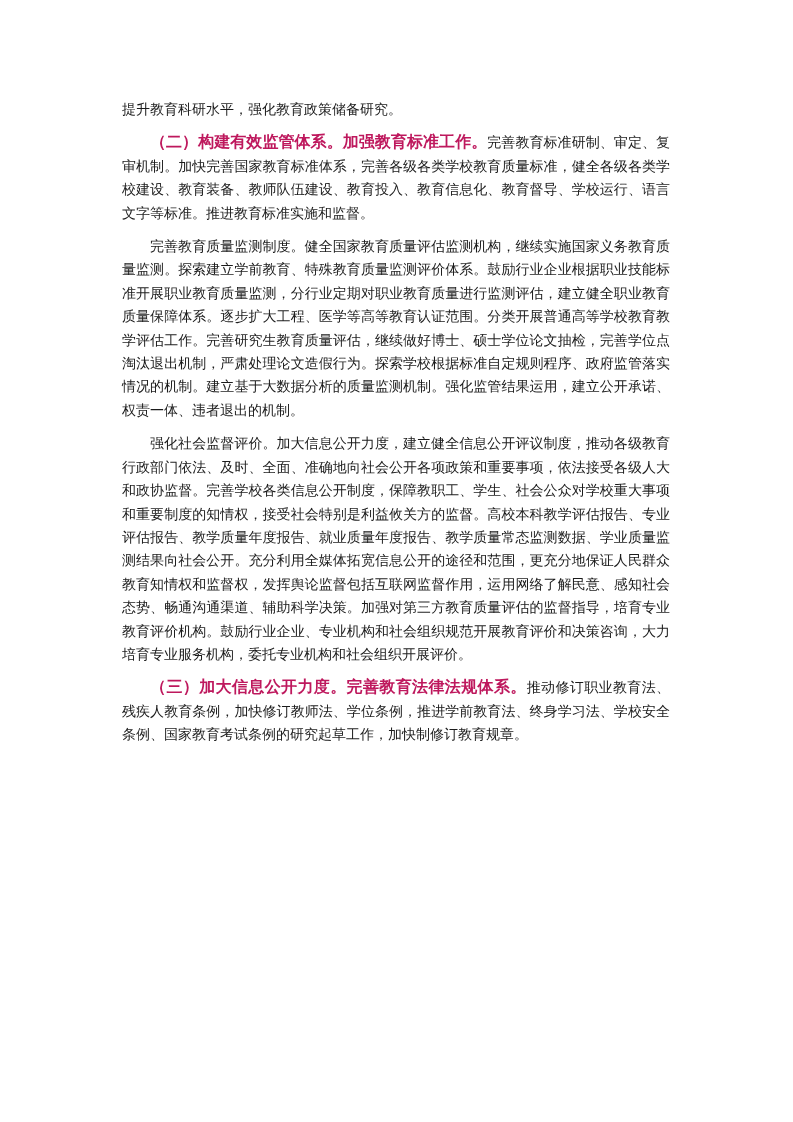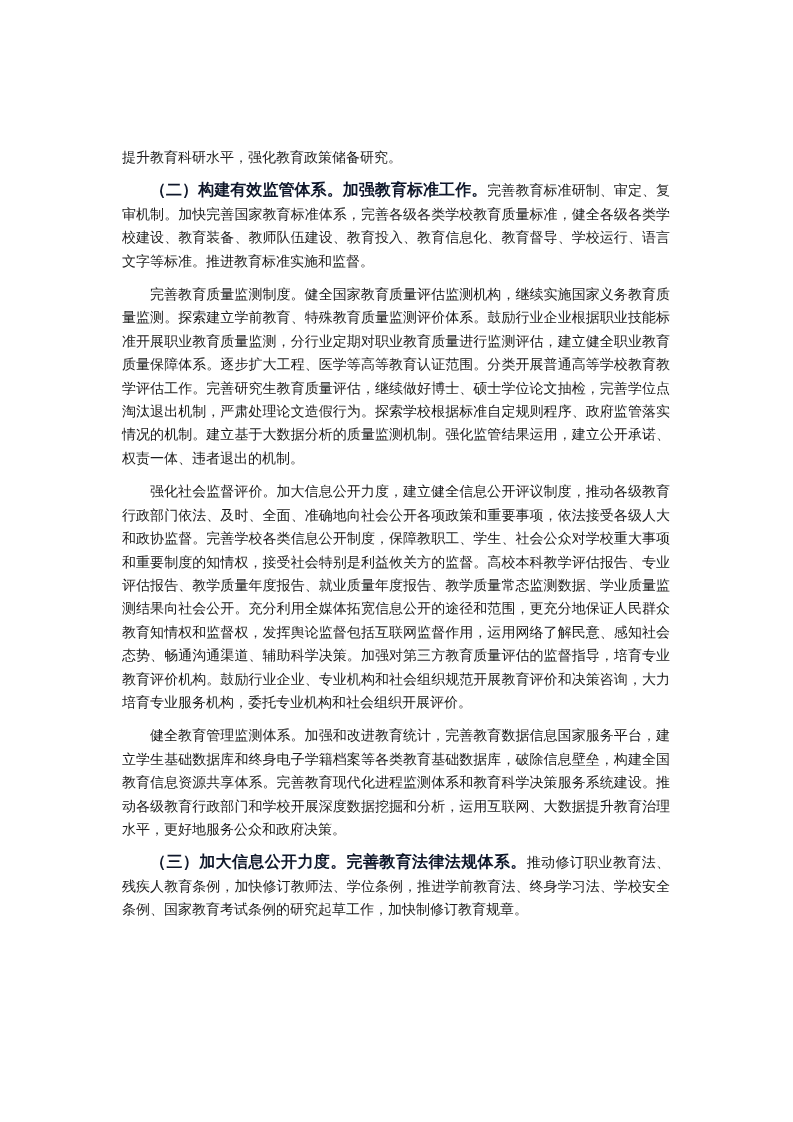--- a/index.html
+++ b/index.html
@@ -21,40 +21,38 @@
     font-family: "Liberation Serif", "DejaVu Serif", serif;
     font-size: 14px;
     line-height: 23.4px;
     color: #1b1b1b;
     text-align: justify;
     text-indent: 2em;
     letter-spacing: 0;
   }
   .para.no-indent {
     text-indent: 0;
-    margin-top: 48px;
   }
   .run-heading {
     font-weight: bold;
     font-size: 16px;
     font-family: "Liberation Serif", "DejaVu Serif", serif;
-    color: #0f172a;
+    color: #be185d;
   }
 </style>
 </head>
 <body>
 
 <main class="page">
 
   <p class="para no-indent"><span class="run-heading"></span><span>提升教育科研水平，强化教育政策储备研究。</span></p>
 
   <p class="para"><span class="run-heading">（二）构建有效监管体系。加强教育标准工作。</span><span>完善教育标准研制、审定、复审机制。加快完善国家教育标准体系，完善各级各类学校教育质量标准，健全各级各类学校建设、教育装备、教师队伍建设、教育投入、教育信息化、教育督导、学校运行、语言文字等标准。推进教育标准实施和监督。</span></p>
 
   <p class="para"><span class="run-heading"></span><span>完善教育质量监测制度。健全国家教育质量评估监测机构，继续实施国家义务教育质量监测。探索建立学前教育、特殊教育质量监测评价体系。鼓励行业企业根据职业技能标准开展职业教育质量监测，分行业定期对职业教育质量进行监测评估，建立健全职业教育质量保障体系。逐步扩大工程、医学等高等教育认证范围。分类开展普通高等学校教育教学评估工作。完善研究生教育质量评估，继续做好博士、硕士学位论文抽检，完善学位点淘汰退出机制，严肃处理论文造假行为。探索学校根据标准自定规则程序、政府监管落实情况的机制。建立基于大数据分析的质量监测机制。强化监管结果运用，建立公开承诺、权责一体、违者退出的机制。</span></p>
 
 
   <p class="para"><span class="run-heading"></span><span>强化社会监督评价。加大信息公开力度，建立健全信息公开评议制度，推动各级教育行政部门依法、及时、全面、准确地向社会公开各项政策和重要事项，依法接受各级人大和政协监督。完善学校各类信息公开制度，保障教职工、学生、社会公众对学校重大事项和重要制度的知情权，接受社会特别是利益攸关方的监督。高校本科教学评估报告、专业评估报告、教学质量年度报告、就业质量年度报告、教学质量常态监测数据、学业质量监测结果向社会公开。充分利用全媒体拓宽信息公开的途径和范围，更充分地保证人民群众教育知情权和监督权，发挥舆论监督包括互联网监督作用，运用网络了解民意、感知社会态势、畅通沟通渠道、辅助科学决策。加强对第三方教育质量评估的监督指导，培育专业教育评价机构。鼓励行业企业、专业机构和社会组织规范开展教育评价和决策咨询，大力培育专业服务机构，委托专业机构和社会组织开展评价。</span></p>
 
-  <p class="para"><span class="run-heading"></span><span>健全教育管理监测体系。加强和改进教育统计，完善教育数据信息国家服务平台，建立学生基础数据库和终身电子学籍档案等各类教育基础数据库，破除信息壁垒，构建全国教育信息资源共享体系。完善教育现代化进程监测体系和教育科学决策服务系统建设。推动各级教育行政部门和学校开展深度数据挖掘和分析，运用互联网、大数据提升教育治理水平，更好地服务公众和政府决策。</span></p>
 
   <p class="para"><span class="run-heading">（三）加大信息公开力度。完善教育法律法规体系。</span><span>推动修订职业教育法、残疾人教育条例，加快修订教师法、学位条例，推进学前教育法、终身学习法、学校安全条例、国家教育考试条例的研究起草工作，加快制修订教育规章。</span></p>
 
 </main>
 
 </body></html>

